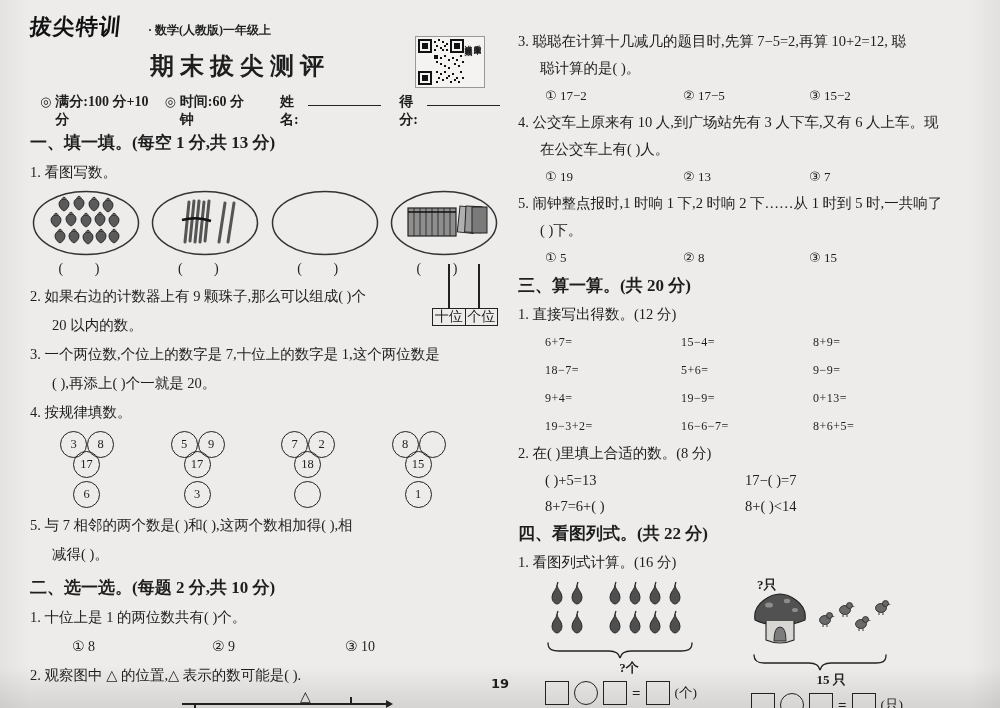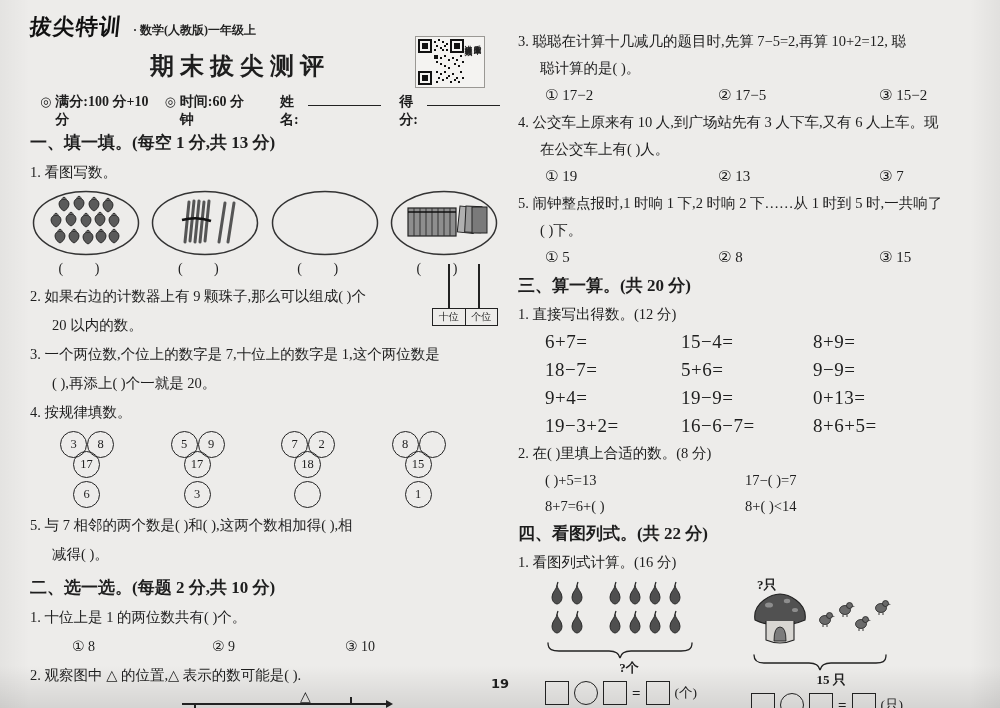--- a/index.html
+++ b/index.html
@@ -9,69 +9,69 @@
     font-family:"Liberation Serif","DejaVu Serif","DejaVu Sans",serif;
     color:#1e1e1e;overflow:hidden;
   }
   .paper-shade{position:absolute;inset:0;pointer-events:none;
     background:linear-gradient(180deg,rgba(0,0,0,0) 94%,rgba(0,0,0,.10) 100%),
                linear-gradient(90deg,rgba(0,0,0,.04) 0%,rgba(0,0,0,0) 3%,rgba(0,0,0,0) 97%,rgba(0,0,0,.05) 100%);}
   
   .brand-row{position:absolute;left:30px;top:12px;display:flex;align-items:baseline;}
   .brand{font-family:"DejaVu Sans","Liberation Sans",sans-serif;font-weight:bold;
          font-size:22px;transform:skewX(-6deg);letter-spacing:1px;color:#111;}
-  .brand-sub{font-size:12px;margin-left:11px;font-weight:bold;color:#222;}
+  .brand-sub{font-size:12px;margin-left:26px;font-weight:bold;color:#222;}
   .main-title{position:absolute;left:150px;top:50px;width:300px;text-align:left;
          font-size:24px;font-weight:bold;letter-spacing:6px;}
   .qr-wrap{position:absolute;left:415px;top:36px;display:flex;border:1px solid #9a9894;background:#f4f3f1;padding:2px;}
   .qr-captions{display:flex;}
   .qr-captions span{writing-mode:vertical-rl;font-size:7.5px;line-height:9px;letter-spacing:1px;color:#222;
          font-family:"DejaVu Sans","Liberation Sans",sans-serif;font-weight:bold;}
   .meta-row{position:absolute;left:40px;top:92px;width:460px;font-size:14px;font-weight:bold;display:flex;align-items:baseline;}
   .meta-ico{font-size:13px;margin-right:4px;}
   .wline{display:inline-block;width:86px;border-bottom:1.3px solid #222;height:13px;}
   
   .col-left{position:absolute;left:30px;top:128px;width:472px;}
   .col-right{position:absolute;left:518px;top:28px;width:468px;}
   .sec{font-size:17px;font-weight:bold;line-height:30px;}
   .q{font-size:14.5px;line-height:29px;}
   .q.ind{padding-left:22px;}
   .rl{line-height:27px;}
   .opts{display:grid;grid-template-columns:140px 133px auto;padding-left:42px;font-size:14px;line-height:29px;}
-  .opts-r{display:grid;grid-template-columns:138px 126px auto;padding-left:27px;font-size:15px;line-height:27px;gap:35px;}
+  .opts-r{display:grid;grid-template-columns:138px 126px auto;padding-left:27px;font-size:13px;line-height:27px;}
   
   .figrow1{display:flex;justify-content:space-between;width:470px;margin-top:3px;}
   .fig1{width:112px;text-align:center;}
   .fig1 .paren{font-size:14px;line-height:18px;letter-spacing:14px;}
   
   .q2wrap{position:relative;}
   .counter{position:absolute;right:4px;top:-18px;width:66px;}
   .rods{position:relative;height:44px;}
   .rod{position:absolute;top:0;width:2px;height:44px;background:#222;}
   .cbox{display:flex;border:1.4px solid #222;height:16px;background:#edecea;}
-  .cbox div{flex:1;font-size:10px;line-height:16px;text-align:center;}
+  .cbox div{flex:1;font-size:14px;line-height:16px;text-align:center;}
   .cbox div:first-child{border-right:1.4px solid #222;}
   
   .clrow{display:flex;margin:4px 0 2px 30px;}
   .cluster{position:relative;width:56px;height:78px;margin-right:66px;}
   .cc{position:absolute;width:25px;height:25px;border:1.4px solid #222;border-radius:50%;
       display:flex;align-items:center;justify-content:center;font-size:12.5px;background:transparent;}
   .cc.tl{left:0;top:0}.cc.tr{left:27px;top:0}.cc.mid{left:13px;top:20px}.cc.bot{left:13px;top:50px}
   
   .nline{position:relative;margin:3px 0 0 152px;width:215px;height:30px;}
   .nl-line{position:absolute;left:0;top:10px;width:206px;height:1.5px;background:#222;}
   .nl-arrow{position:absolute;left:204px;top:6.5px;width:0;height:0;border-left:7px solid #222;
       border-top:4.5px solid transparent;border-bottom:4.5px solid transparent;}
   .nl-t1{position:absolute;left:12px;top:10px;width:1.5px;height:6px;background:#222;}
   .nl-t2{position:absolute;left:168px;top:4px;width:1.5px;height:7px;background:#222;}
   .nl-l1{position:absolute;left:4px;top:12px;font-size:13px;}
   .nl-l2{position:absolute;left:160px;top:12px;font-size:13px;}
   .nl-tri{position:absolute;left:118px;top:-5px;font-size:14px;}
   
-  .exprs{display:grid;grid-template-columns:136px 132px auto;padding-left:27px;font-size:19px;line-height:28px;letter-spacing:.5px;}
+  .exprs{display:grid;grid-template-columns:136px 132px auto;padding-left:27px;font-size:12px;line-height:28px;letter-spacing:.5px;}
   .fillg{display:grid;grid-template-columns:200px auto;padding-left:27px;font-size:14.5px;line-height:26px;}
   
   .figrow4{display:flex;padding-left:27px;margin-top:4px;}
   .fig4{position:relative;}
   .fig4.pears{width:168px;}
   .fig4.birds{width:160px;margin-left:38px;}
   .brace{display:block;}
   .fig-q{font-size:13px;font-weight:bold;text-align:center;line-height:15px;}
   .birds-q{position:absolute;left:6px;top:-4px;font-size:13px;font-weight:bold;}
   .eqrow{display:flex;align-items:center;gap:5px;margin-top:6px;}

